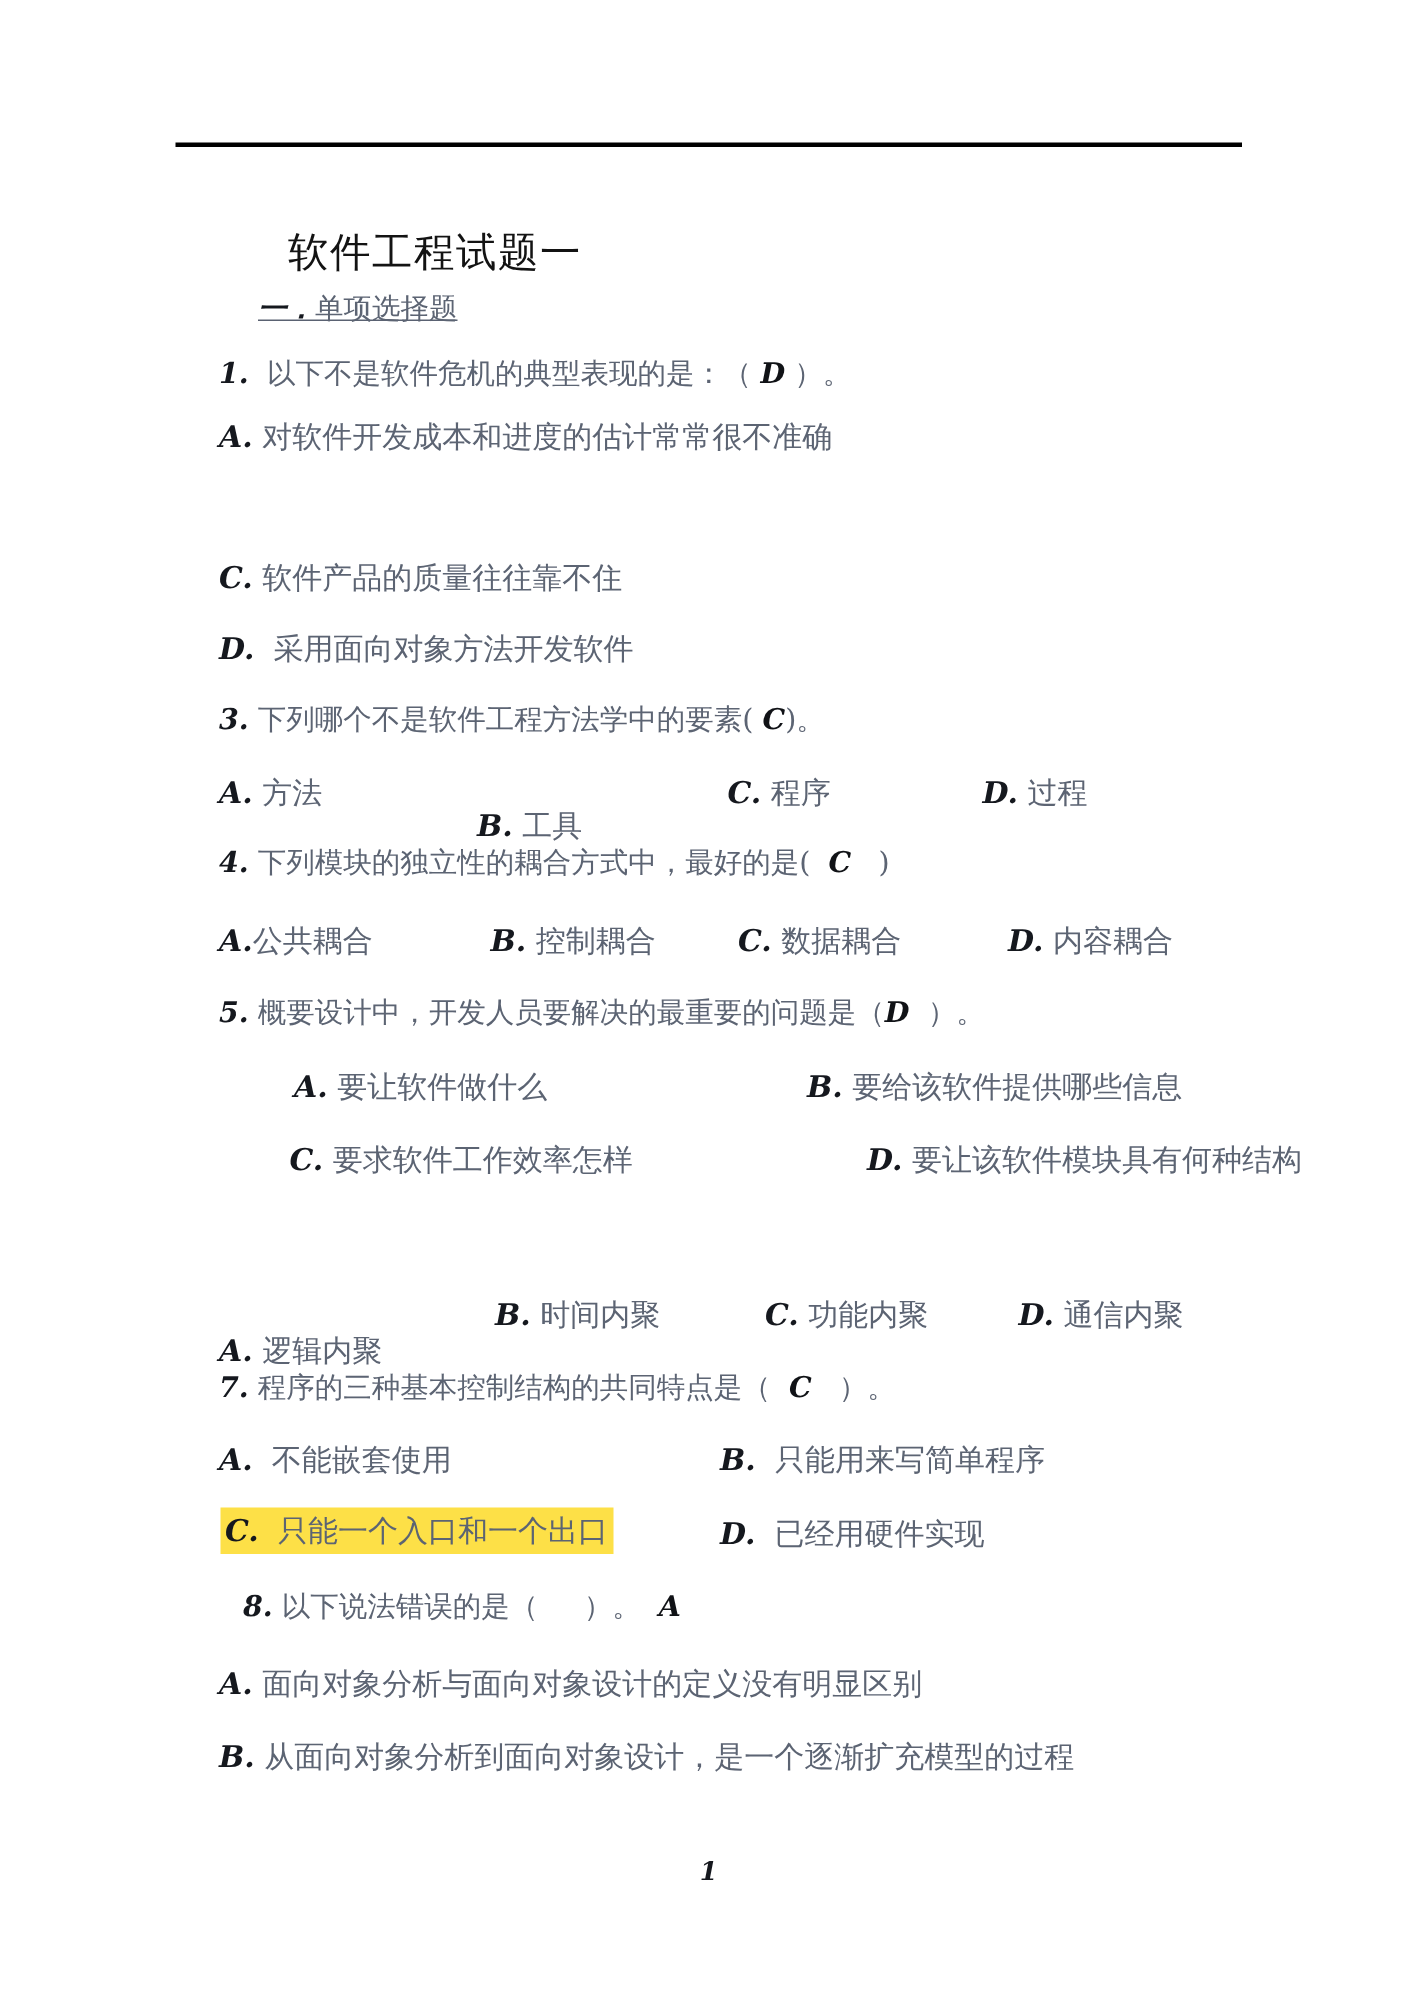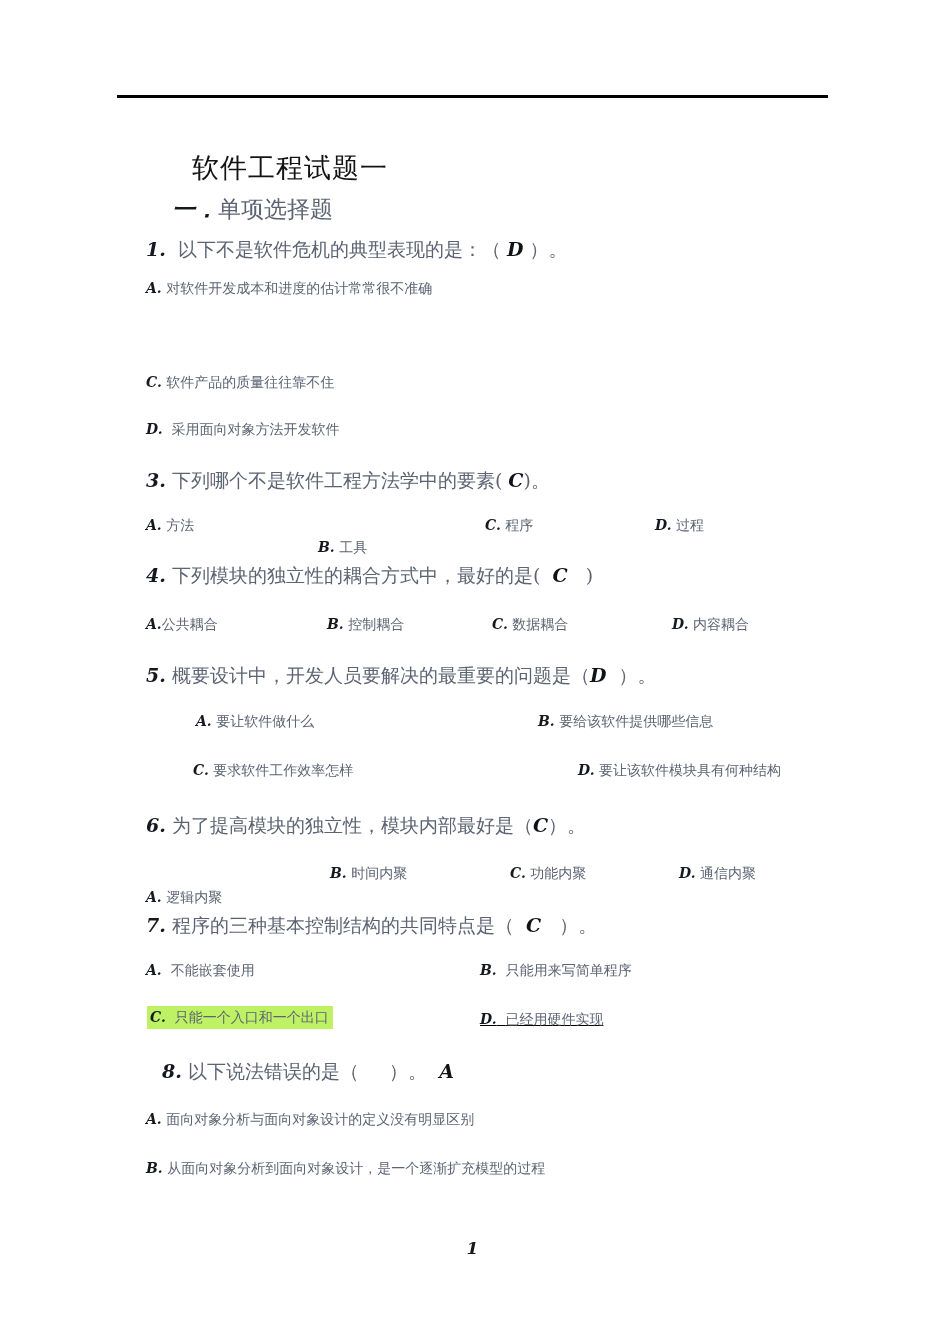--- a/index.html
+++ b/index.html
@@ -45,21 +45,22 @@
 
   
   .line {
     position: absolute;
     white-space: nowrap;
     font-size: 19px;
     color: #5a6272;
     line-height: 1;
   }
   .line.sec {
-    font-size: 23px;
+    font-size: 19px;
+    text-decoration: underline;
   }
 
   
   .lbl {
     font-weight: bold;
     font-style: italic;
     color: #15181e;
     font-family: "DejaVu Serif", "Liberation Serif", serif;
   }
 
@@ -71,29 +72,29 @@
 
   
   .ans {
     font-weight: bold;
     font-style: italic;
     color: #101216;
   }
 
   
   .hl {
-    background: #bef264;
+    background: #fde047;
     padding: 3px 4px 4px 3px;
   }
 
   
   .opt {
     position: absolute;
     white-space: nowrap;
-    font-size: 14px;
+    font-size: 20px;
     line-height: 1;
   }
 
   .page-number {
     position: absolute;
     left: 0;
     top: 1238px;
     width: 945px;
     text-align: center;
     font-size: 17px;
@@ -169,23 +170,20 @@
   <div class="opt" style="left:538px; top:714px;">
     <span class="lbl">B.</span>&nbsp;<span class="txt">要给该软件提供哪些信息</span>
   </div>
   <div class="opt" style="left:193px; top:763px;">
     <span class="lbl">C.</span>&nbsp;<span class="txt">要求软件工作效率怎样</span>
   </div>
   <div class="opt" style="left:578px; top:763px;">
     <span class="lbl">D.</span>&nbsp;<span class="txt">要让该软件模块具有何种结构</span>
   </div>
 
-  <div class="line" style="left:146px; top:816px;">
-    <span class="lbl">6.</span>&nbsp;<span class="txt">为了提高模块的独立性，模块内部最好是（</span><span class="ans">C</span><span class="txt">）。</span>
-  </div>
   <div class="opt" style="left:146px; top:890px;">
     <span class="lbl">A.</span>&nbsp;<span class="txt">逻辑内聚</span>
   </div>
   <div class="opt" style="left:330px; top:866px;">
     <span class="lbl">B.</span>&nbsp;<span class="txt">时间内聚</span>
   </div>
   <div class="opt" style="left:510px; top:866px;">
     <span class="lbl">C.</span>&nbsp;<span class="txt">功能内聚</span>
   </div>
   <div class="opt" style="left:679px; top:866px;">
@@ -197,21 +195,21 @@
   </div>
   <div class="opt" style="left:146px; top:963px;">
     <span class="lbl">A.</span>&nbsp;&nbsp;<span class="txt">不能嵌套使用</span>
   </div>
   <div class="opt" style="left:480px; top:963px;">
     <span class="lbl">B.</span>&nbsp;&nbsp;<span class="txt">只能用来写简单程序</span>
   </div>
   <div class="opt" style="left:147px; top:1010px;">
     <span class="hl"><span class="lbl">C.</span>&nbsp;&nbsp;<span class="txt">只能一个入口和一个出口</span></span>
   </div>
-  <div class="opt" style="left:480px; top:1012px;text-decoration:underline;">
+  <div class="opt" style="left:480px; top:1012px;">
     <span class="lbl">D.</span>&nbsp;&nbsp;<span class="txt">已经用硬件实现</span>
   </div>
 
   <div class="line" style="left:146px; top:1062px;margin-left:16px;">
     <span class="lbl">8.</span>&nbsp;<span class="txt">以下说法错误的是（</span>&nbsp;&nbsp;&nbsp;&nbsp;&nbsp;<span class="txt">）。</span>&nbsp;&nbsp;<span class="ans">A</span>
   </div>
   <div class="opt" style="left:146px; top:1161px;">
     <span class="lbl">B.</span>&nbsp;<span class="txt">从面向对象分析到面向对象设计，是一个逐渐扩充模型的过程</span>
   </div>
   <div class="opt" style="left:146px; top:1112px;">

